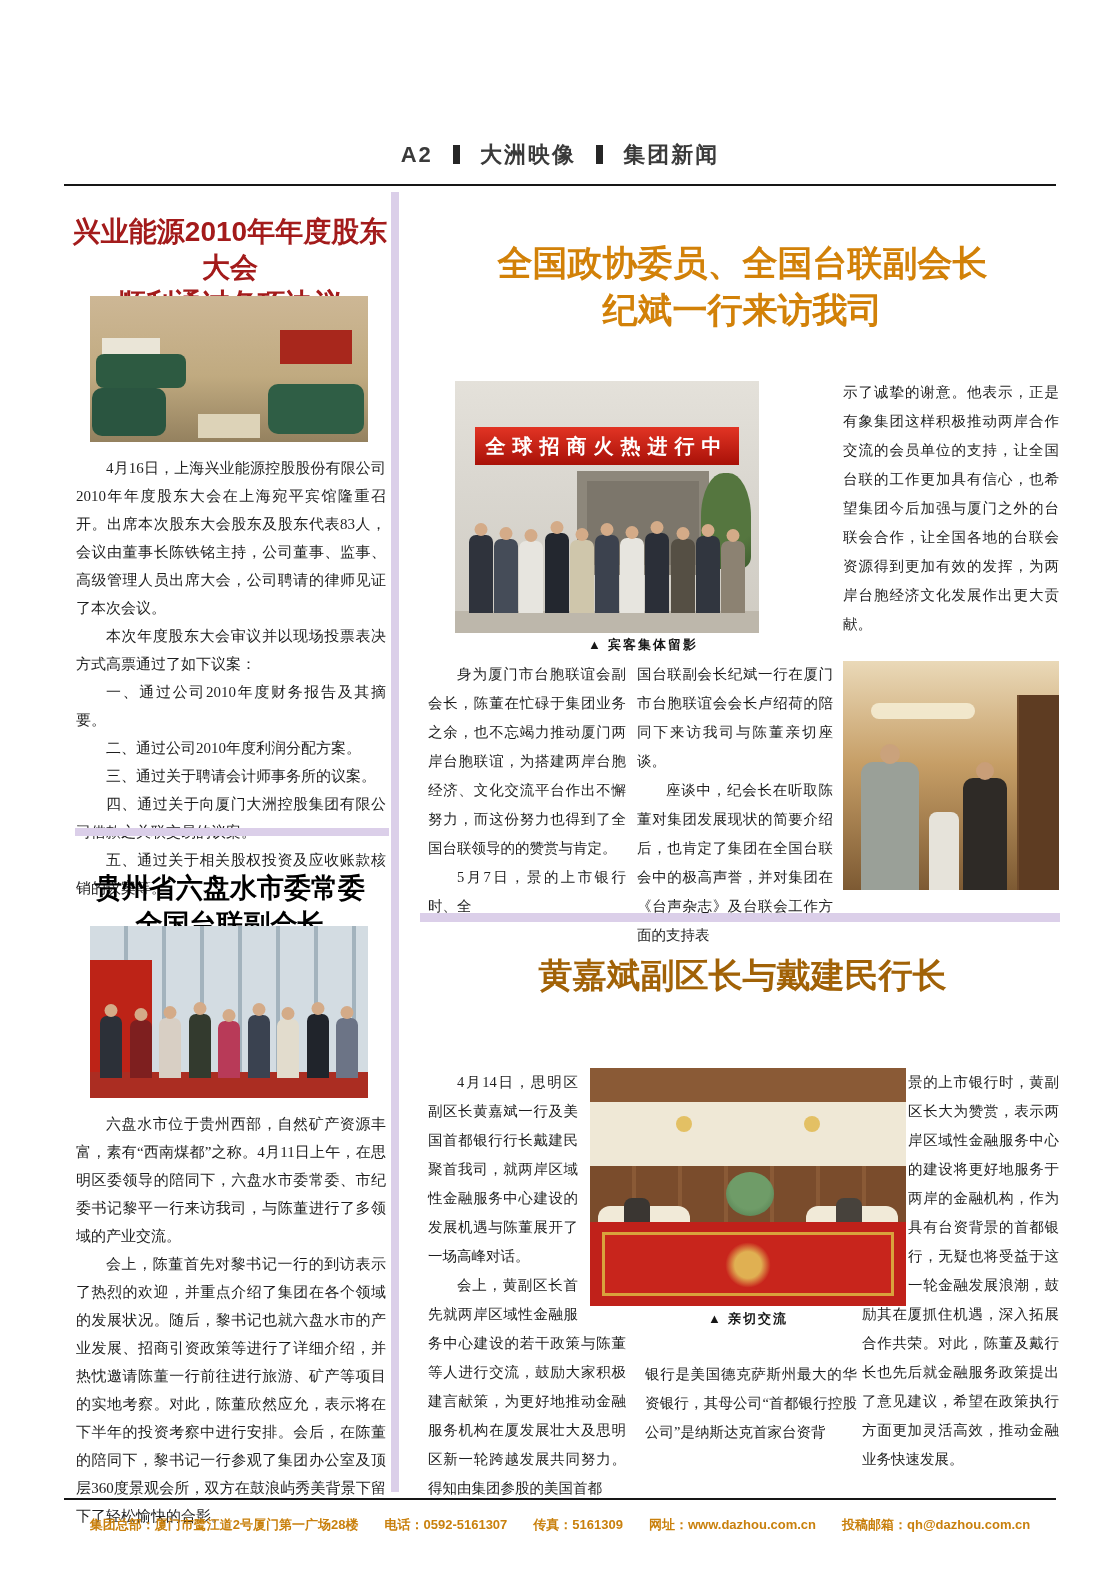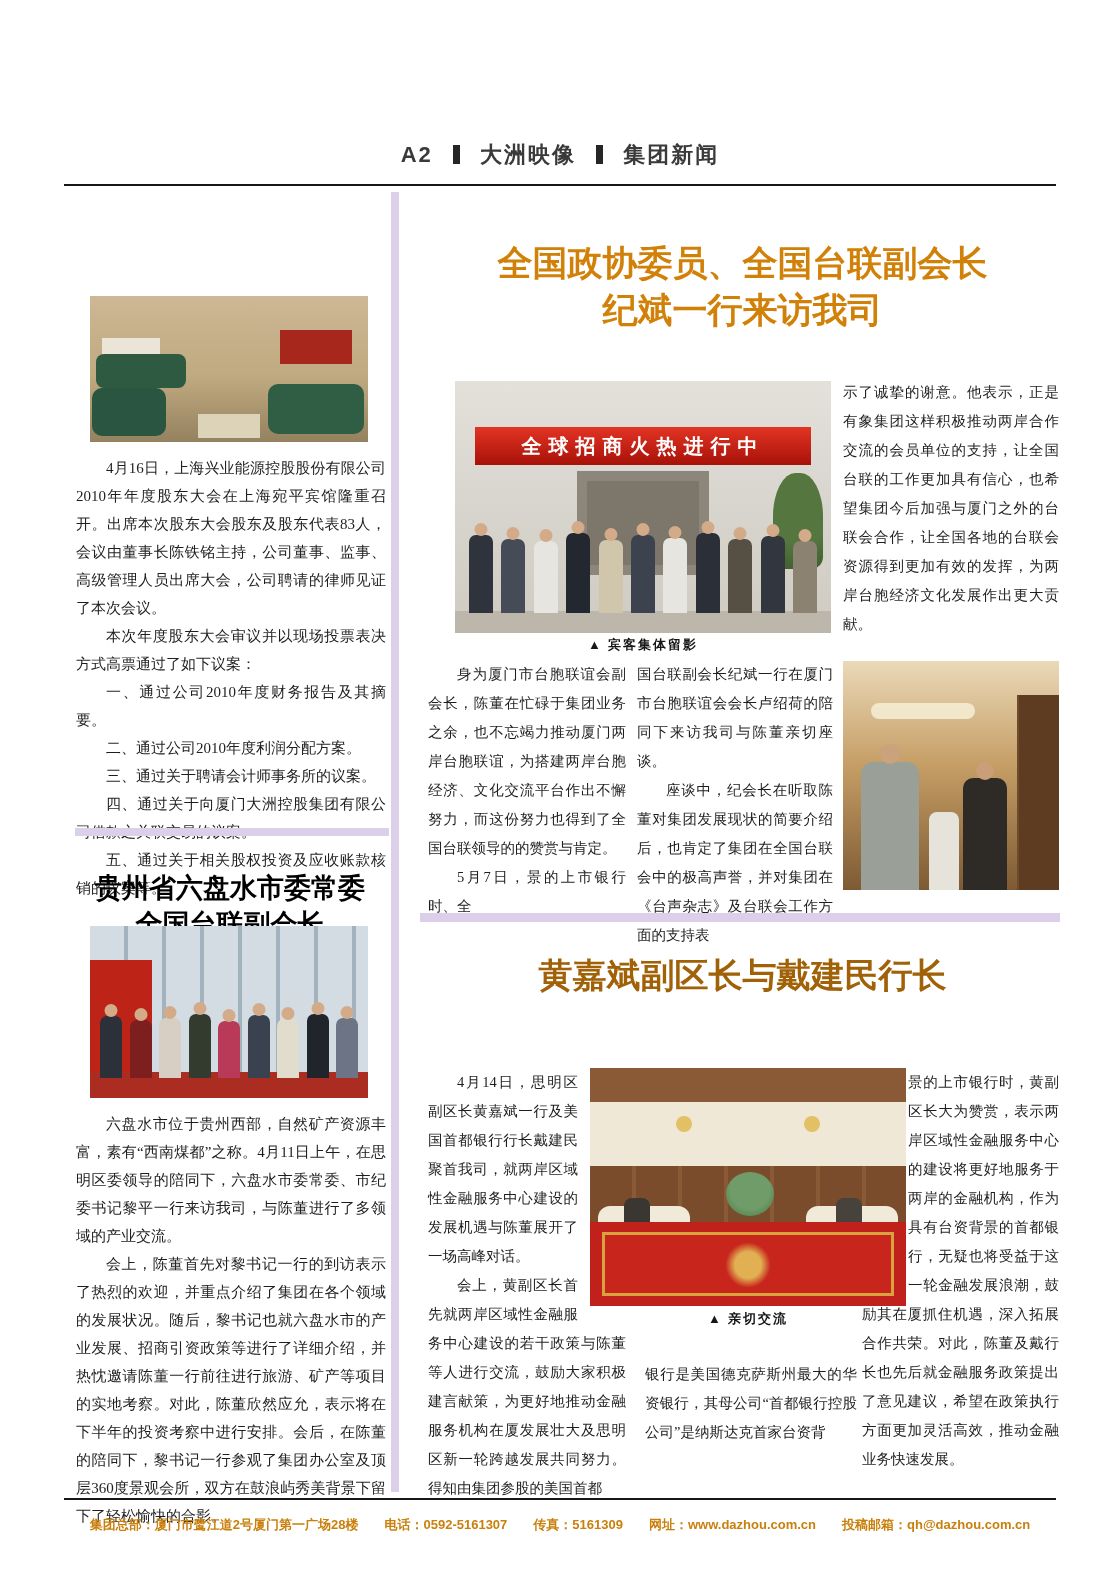--- a/index.html
+++ b/index.html
@@ -73,21 +73,21 @@
   .p2-people .fig{width:22px;height:62px;background:#2c3038;}
   .p2-people .fig:nth-child(2){background:#7e1f1f;height:58px;}
   .p2-people .fig:nth-child(3){background:#d8cfc4;height:60px;}
   .p2-people .fig:nth-child(4){background:#333a2e;height:64px;}
   .p2-people .fig:nth-child(5){background:#b83a58;height:57px;}
   .p2-people .fig:nth-child(6){background:#3a4250;height:63px;}
   .p2-people .fig:nth-child(7){background:#e2dccd;height:59px;}
   .p2-people .fig:nth-child(8){background:#20242b;height:64px;}
   .p2-people .fig:nth-child(9){background:#6c7486;height:60px;}
 
-  .photo3{left:455px;top:347px;width:376px;height:252px;
+  .photo3{left:455px;top:347px;width:304px;height:252px;
           background:linear-gradient(180deg,#e4e1da 0%,#d9d6cf 45%,#cfcbc2 100%);}
   .p3-door{left:122px;top:56px;width:132px;height:104px;background:#7c766b;box-shadow:inset 0 0 0 10px #8d877b;}
   .p3-plant{right:8px;top:58px;width:50px;height:96px;background:radial-gradient(circle at 50% 35%,#55763f 0 55%,#3f5d30 100%);border-radius:45% 45% 12px 12px;}
   .p3-ground{left:0;bottom:0;width:376px;height:22px;background:#bdb7ab;}
   .p3-banner{left:20px;top:12px;right:20px;height:38px;display:flex;align-items:center;justify-content:center;
              background:linear-gradient(180deg,#e23424 0%,#a81108 100%);color:#ffffff;
              font-family:"Liberation Sans","DejaVu Sans",sans-serif;font-weight:700;font-size:20px;letter-spacing:7px;}
   .p3-people{left:14px;right:14px;bottom:20px;height:94px;display:flex;justify-content:space-between;align-items:flex-end;}
   .p3-people .fig{width:24px;height:78px;background:#2f333c;}
   .p3-people .fig:nth-child(2){background:#454c58;height:74px;}
@@ -139,20 +139,24 @@
   <div class="abs masthead">
     <span>A2</span>
     <span class="mast-bar"></span>
     <span>大洲映像</span>
     <span class="mast-bar"></span>
     <span>集团新闻</span>
   </div>
   <div class="abs rule rule-top"></div>
   <div class="abs vdivider"></div>
 
+  <div class="abs title t1">
+    <div>兴业能源2010年年度股东大会</div>
+    <div>顺利通过各项决议</div>
+  </div>
 
   <div class="abs photo photo1">
     <div class="abs p1-screen"></div>
     <div class="abs p1-banner"></div>
     <div class="abs p1-sofa-back"></div>
     <div class="abs p1-sofa-l"></div>
     <div class="abs p1-sofa-r"></div>
     <div class="abs p1-table"></div>
   </div>
 

